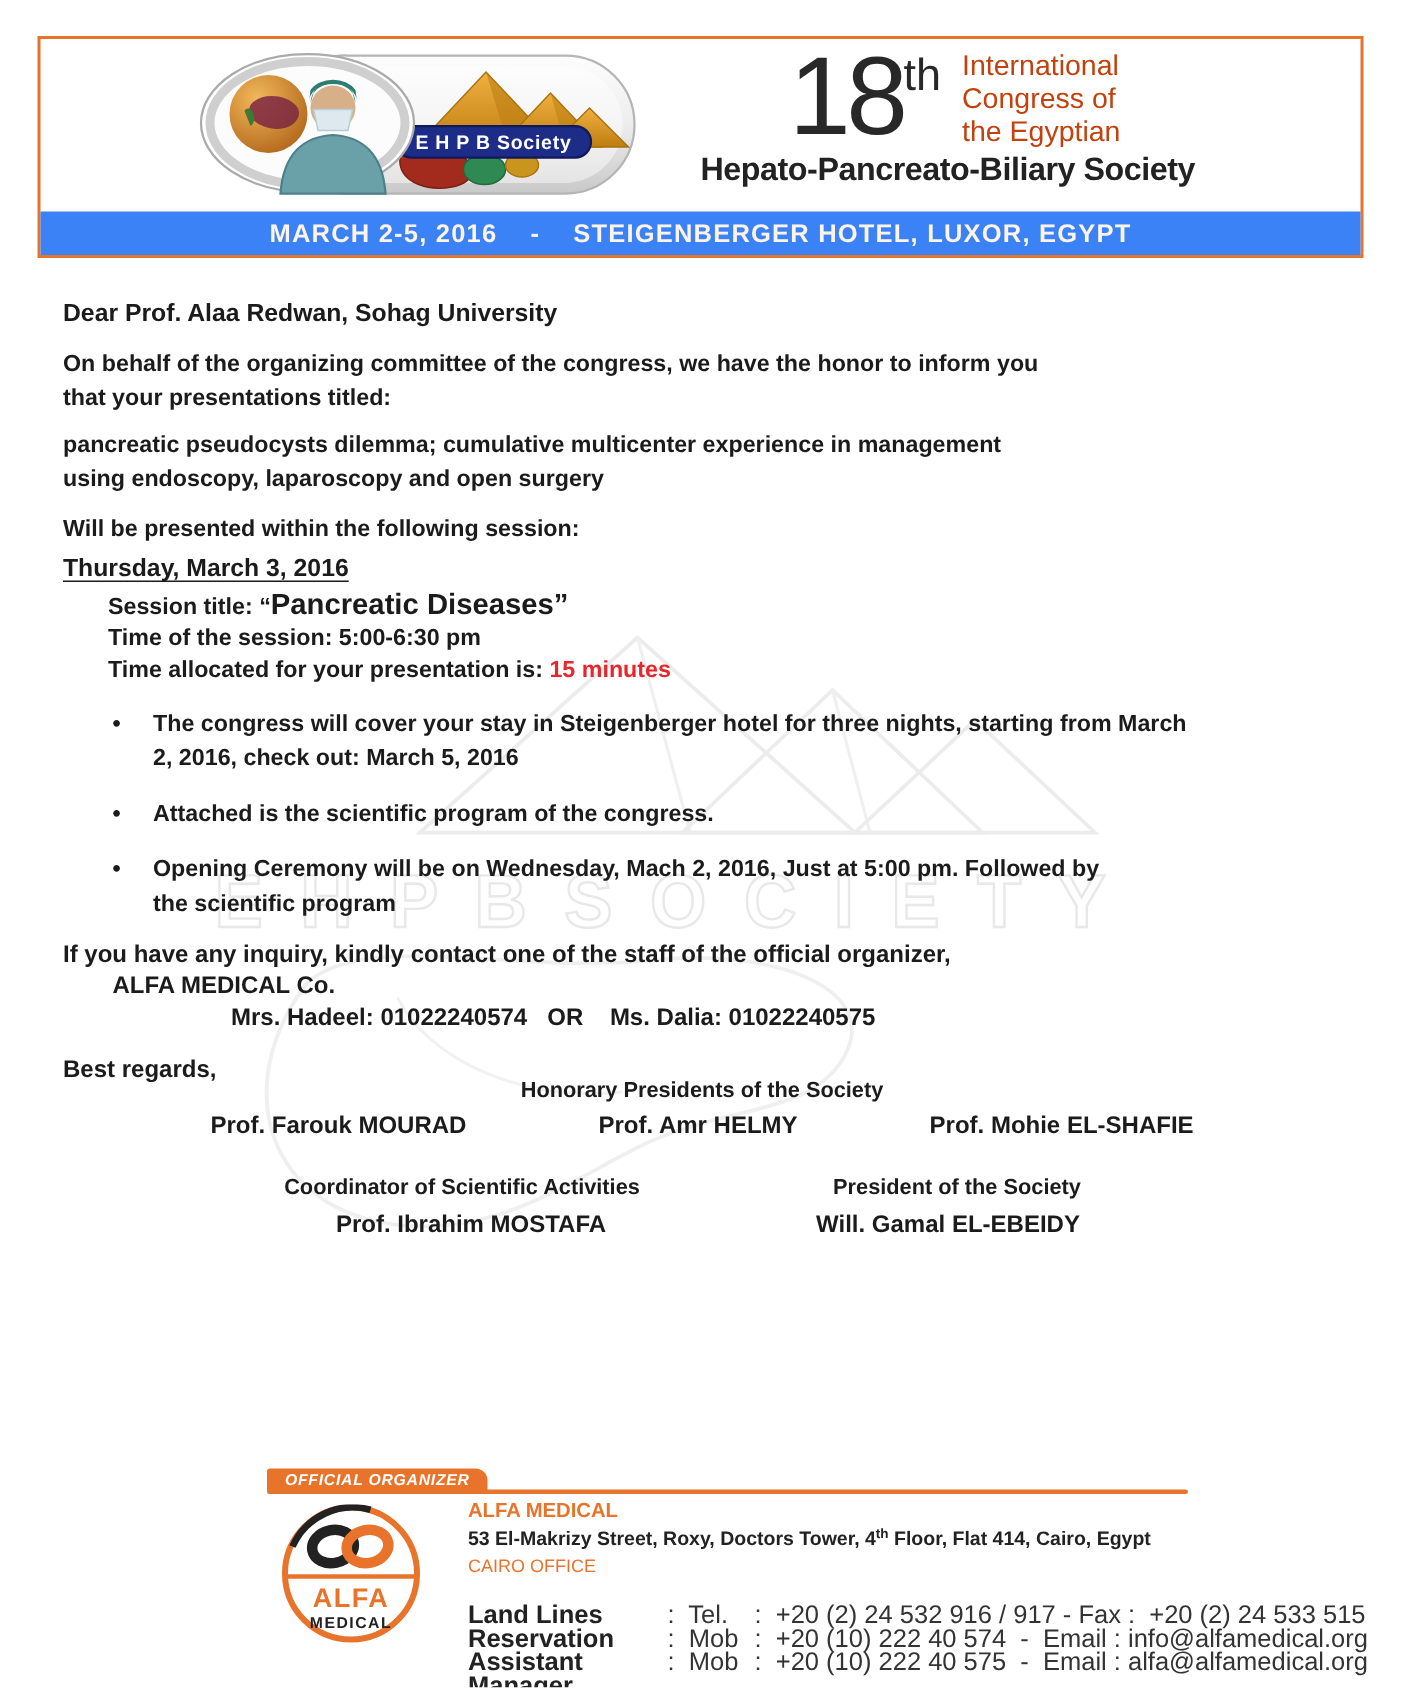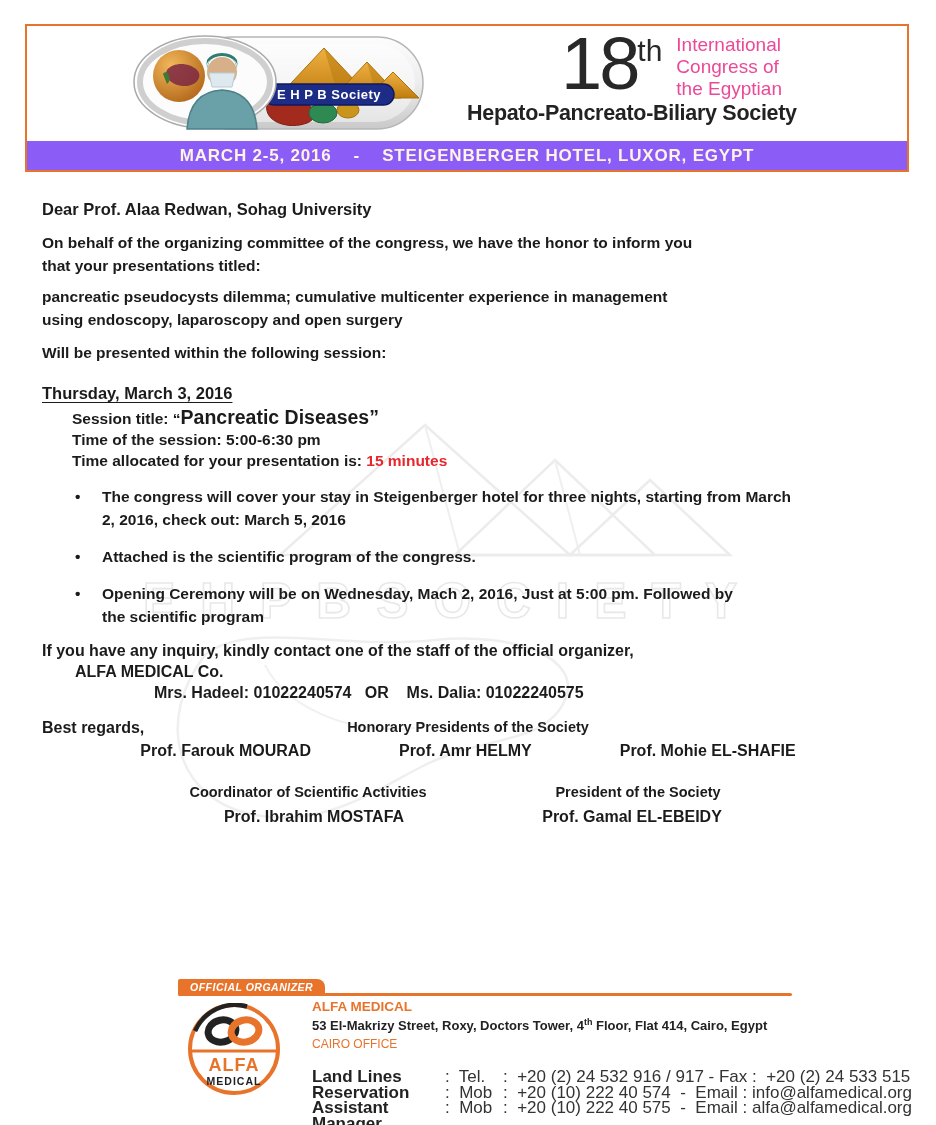--- a/index.html
+++ b/index.html
@@ -2,43 +2,43 @@
 <html><head>
 <meta charset="utf-8">
 <style>
   html,body{margin:0;padding:0;background:#fff;}
   .page{position:relative;width:936px;height:1125px;background:#fff;overflow:hidden;
         font-family:"Liberation Sans",sans-serif;color:#1b1b1b;}
 
   
   .header-box{position:absolute;left:25px;top:24px;width:884px;height:148px;
               border:2px solid #e8742c;background:#fff;box-sizing:border-box;z-index:3;}
-  .date-banner{position:absolute;left:0;right:0;bottom:0;height:29px;background:#8b5cf6;
+  .date-banner{position:absolute;left:0;right:0;bottom:0;height:29px;background:#3b82f6;
                color:#fdf3e7;font-weight:bold;font-size:17px;letter-spacing:.8px;
                display:flex;align-items:center;justify-content:center;white-space:pre;}
   .logo-svg{position:absolute;left:100px;top:8px;}
   .title-area{position:absolute;left:440px;top:4px;width:430px;}
-  .title-top{display:flex;margin-left:94px;}
+  .title-top{display:flex;margin-left:59px;}
   .big18{font-size:74px;line-height:68px;font-weight:500;color:#282828;letter-spacing:-3px;}
   .sup-th{font-size:30px;line-height:34px;color:#282828;margin-top:4px;}
-  .congress-lines{margin-left:14px;margin-top:4px;font-size:19px;line-height:22px;color:#ec4899;}
+  .congress-lines{margin-left:14px;margin-top:4px;font-size:19px;line-height:22px;color:#c2410c;}
   .society-name{font-size:21.5px;font-weight:bold;color:#222;margin-top:1px;
                 white-space:nowrap;letter-spacing:-.3px;}
 
   
   .watermark{position:absolute;left:85px;top:400px;z-index:1;}
 
   
   .body{position:absolute;left:42px;top:200px;width:858px;font-weight:bold;z-index:2;}
   .salutation{font-size:16.5px;}
   .p{font-size:15.5px;line-height:23px;}
   .intro{margin-top:12px;}
   .paper{margin-top:8px;}
   .session-intro{margin-top:10px;}
-  .session-date{margin-top:20px;font-size:16.5px;text-decoration:underline;text-underline-offset:3px;}
+  .session-date{margin-top:6px;font-size:16.5px;text-decoration:underline;text-underline-offset:3px;}
   .session-block{margin-left:30px;margin-top:4px;font-size:15.5px;line-height:21px;}
   .session-title-line{display:flex;align-items:baseline;}
   .big-title{font-size:19.5px;}
   .red{color:#e8262d;text-align:right;}
   .bullets{margin-top:14px;margin-left:33px;}
   .bullet{display:flex;margin-bottom:14px;font-size:15.5px;line-height:23px;}
   .dot{width:27px;flex:none;}
   .inquiry{margin-top:12px;font-size:16px;}
   .organizer-line{margin-left:33px;margin-top:3px;font-size:16px;}
   .contacts-line{margin-left:112px;margin-top:3px;font-size:16px;white-space:pre;}
@@ -211,21 +211,21 @@
       <span>Prof. Farouk MOURAD</span>
       <span>Prof. Amr HELMY</span>
       <span>Prof. Mohie EL-SHAFIE</span>
     </div>
     <div class="sig-roles">
       <span>Coordinator of Scientific Activities</span>
       <span>President of the Society</span>
     </div>
     <div class="sig-names2">
       <span>Prof. Ibrahim MOSTAFA</span>
-      <span>Prof. Gamal EL-EBEIDY</span>
+      <span>Will. Gamal EL-EBEIDY</span>
     </div>
   </div>
 
   <div class="footer-tab">OFFICIAL ORGANIZER</div>
   <div class="footer-line"></div>
 
   <svg class="alfa-logo" width="108" height="96" viewBox="0 0 108 96">
     <circle cx="53" cy="46" r="44" fill="#ffffff" stroke="#e8742c" stroke-width="4"></circle>
     <path d="M 14 28 A 44 44 0 0 1 66 3.5" fill="none" stroke="#222222" stroke-width="4.5"></path>
     <line x1="10" y1="48" x2="96" y2="48" stroke="#e8742c" stroke-width="3"></line>

